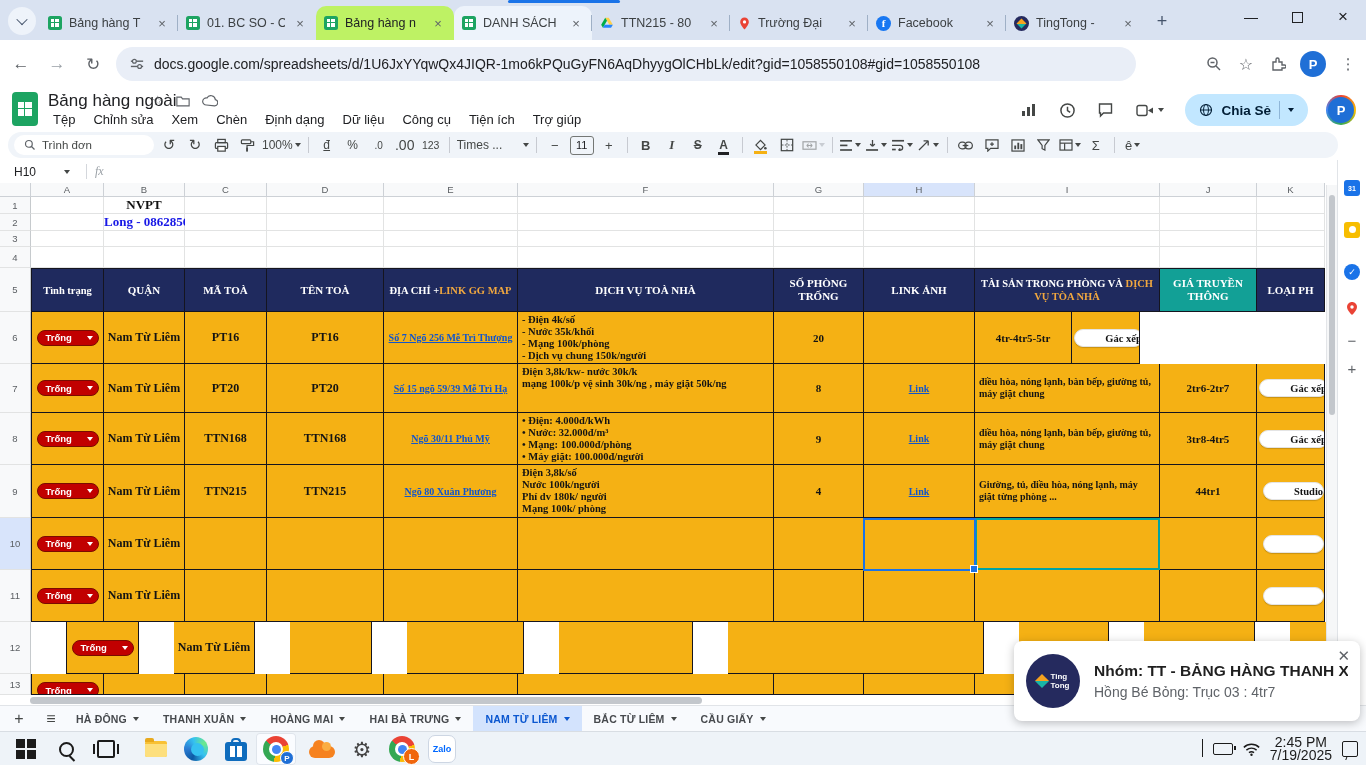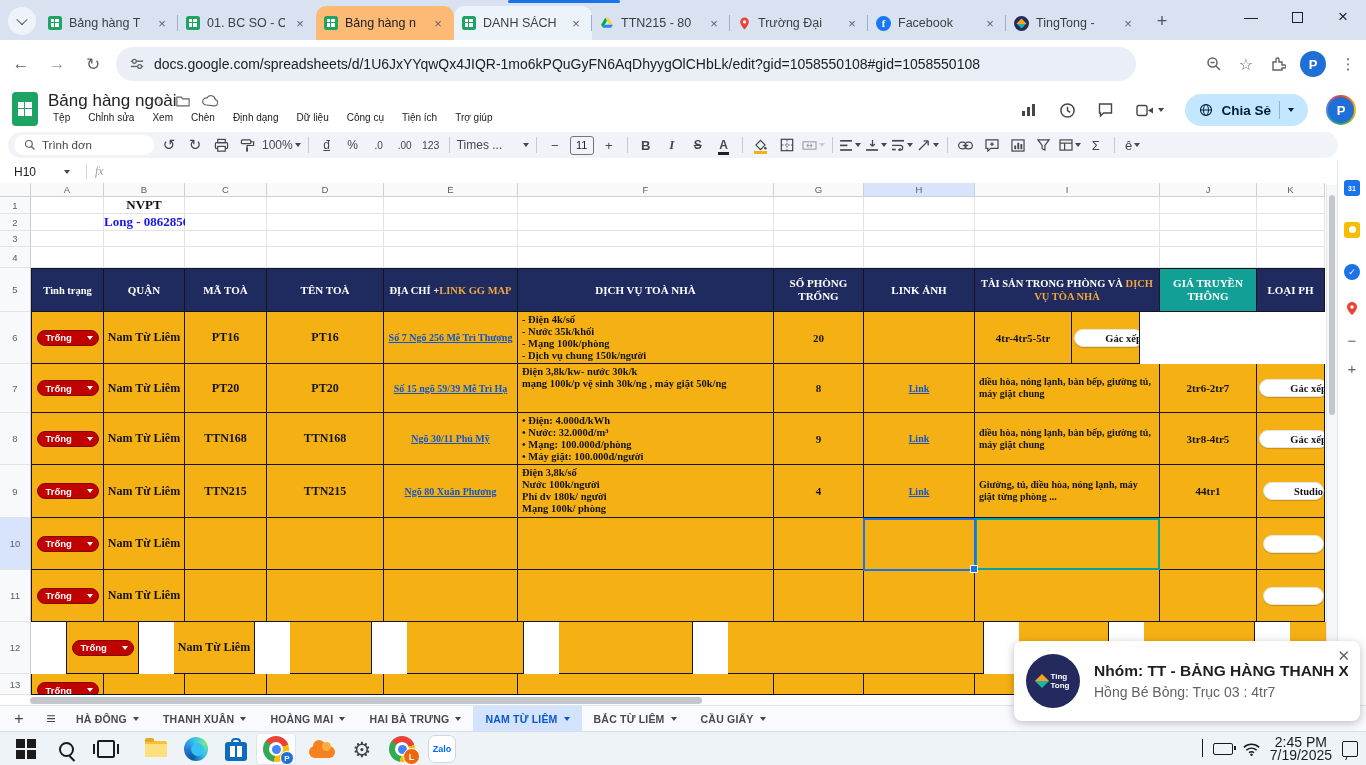--- a/index.html
+++ b/index.html
@@ -4,21 +4,21 @@
 <style>
   html,body{margin:0;padding:0;background:#fff;}
   .screen{position:relative;width:1366px;height:765px;overflow:hidden;background:#fff;
     font-family:"Liberation Sans",sans-serif;-webkit-font-smoothing:antialiased;}
   
   .tabstrip{position:absolute;left:0;top:0;width:1366px;height:40px;background:#d9e2f1;display:flex;align-items:flex-end;}
   .tab-chevron{width:28px;height:28px;margin:0 4px 5px 8px;border-radius:50%;background:#eef3fa;display:flex;align-items:center;justify-content:center;}
   .chev{width:7px;height:7px;border-right:1.6px solid #45546b;border-bottom:1.6px solid #45546b;transform:rotate(45deg) translate(-1px,-1px);}
   .btab{position:relative;width:138px;height:34px;display:flex;align-items:center;gap:7px;padding:0 8px;box-sizing:border-box;border-radius:10px 10px 0 0;color:#3c4043;font-size:12.5px;}
   .btab .sep-line{position:absolute;right:0;top:9px;width:1px;height:16px;background:#9fb0c6;}
-  .btab.active{background:#fdba74;color:#202124;}
+  .btab.active{background:#bef264;color:#202124;}
   .btab.grouped{background:#edf3fb;}
   .btab-label{flex:1;white-space:nowrap;overflow:hidden;}
   .tab-close{width:16px;height:16px;border-radius:50%;display:flex;align-items:center;justify-content:center;font-size:13px;color:#5f6368;}
   .tabgroup-line{position:absolute;left:508px;top:0;width:112px;height:3px;border-radius:2px;background:#1a73e8;}
   .newtab{width:28px;height:28px;margin:0 0 5px 4px;display:flex;align-items:center;justify-content:center;font-size:18px;color:#45546b;}
   .wincontrols{position:absolute;right:0;top:0;height:34px;display:flex;}
   .winbtn{width:46px;height:34px;display:flex;align-items:center;justify-content:center;color:#202124;font-size:14px;}
   .restore-ico{position:relative;width:9px;height:9px;border:1.2px solid #202124;}
   
   .fav{flex:0 0 auto;display:inline-block;}
@@ -40,21 +40,21 @@
   .avatar{width:26px;height:26px;border-radius:50%;background:#1f6fd6;color:#fff;font-size:13px;font-weight:bold;display:flex;align-items:center;justify-content:center;}
   
   .appheader{position:absolute;left:0;top:88px;width:1366px;height:44px;background:#fff;}
   .slogo{position:absolute;left:12px;top:4px;width:26px;height:34px;background:#1da462;border-radius:4px;}
   .slogo::after{content:"";position:absolute;left:6px;top:10px;width:14px;height:14px;background:#fff;
     background-image:linear-gradient(to right,transparent 6px,#1da462 6px,#1da462 7.5px,transparent 7.5px),
     linear-gradient(to bottom,transparent 6px,#1da462 6px,#1da462 7.5px,transparent 7.5px);}
   .doc-title{position:absolute;left:48px;top:3px;font-size:17px;color:#202124;}
   .title-icons{position:absolute;left:152px;top:5px;display:flex;gap:12px;color:#5f6368;font-size:13px;align-items:center;}
   .menubar{position:absolute;left:46px;top:22px;display:flex;gap:4px;}
-  .menu-item{font-size:10px;color:#202124;padding:2px 7px;border-radius:4px;text-align:center;}
+  .menu-item{font-size:13px;color:#202124;padding:2px 7px;border-radius:4px;text-align:center;}
   .appheader-right{position:absolute;right:10px;top:6px;display:flex;align-items:center;gap:18px;}
   .share-btn{height:32px;border-radius:16px;background:#c2e7ff;display:flex;align-items:center;gap:8px;padding:0 14px;color:#001d35;font-size:13.5px;font-weight:bold;}
   .share-div{width:1px;height:18px;background:#8fb6d8;}
   .avatar-ring{width:30px;height:30px;border-radius:50%;background:conic-gradient(#ea4335,#fbbc04,#34a853,#4285f4,#ea4335);display:flex;align-items:center;justify-content:center;}
   .avatar-ring .avatar{width:26px;height:26px;}
   
   .toolbar{position:absolute;left:0;top:132px;width:1366px;height:28px;background:#fff;}
   .toolbar-pill{position:absolute;left:8px;top:0;width:1330px;height:26px;background:#f0f4f9;border-radius:13px;display:flex;align-items:center;gap:4px;padding:0 6px;box-sizing:border-box;}
   .tb-search{height:20px;border-radius:10px;background:#fff;display:flex;align-items:center;gap:6px;padding:0 10px;color:#444746;font-size:11.5px;width:120px;}
   .tb-btn{min-width:22px;height:22px;display:flex;align-items:center;justify-content:center;color:#444746;font-size:13px;gap:2px;border-radius:4px;}
@@ -389,21 +389,21 @@
           </svg>
         </span>
       <span class="tb-btn">
           <span class="tb-txt">100%</span>
           <span class="caret"></span>
         </span>
       <span class="tb-sep"></span>
       <span class="tb-btn tb-txt" style="text-decoration:underline;">đ</span>
       <span class="tb-btn tb-txt">%</span>
       <span class="tb-btn tb-txt" style="font-size:10px;">.0</span>
-      <span class="tb-btn tb-txt" style="font-size:10px;">.00</span>
+      <span class="tb-btn tb-txt" style="font-size:14px;">.00</span>
       <span class="tb-btn tb-txt" style="font-size:10.5px;">123</span>
       <span class="tb-sep"></span>
       <span class="tb-btn" style="width:72px;justify-content:space-between;">
           <span class="tb-txt">Times ...</span>
           <span class="caret"></span>
         </span>
       <span class="tb-sep"></span>
       <span class="tb-btn">−</span>
       <span class="sizebox">11</span>
       <span class="tb-btn">+</span>

